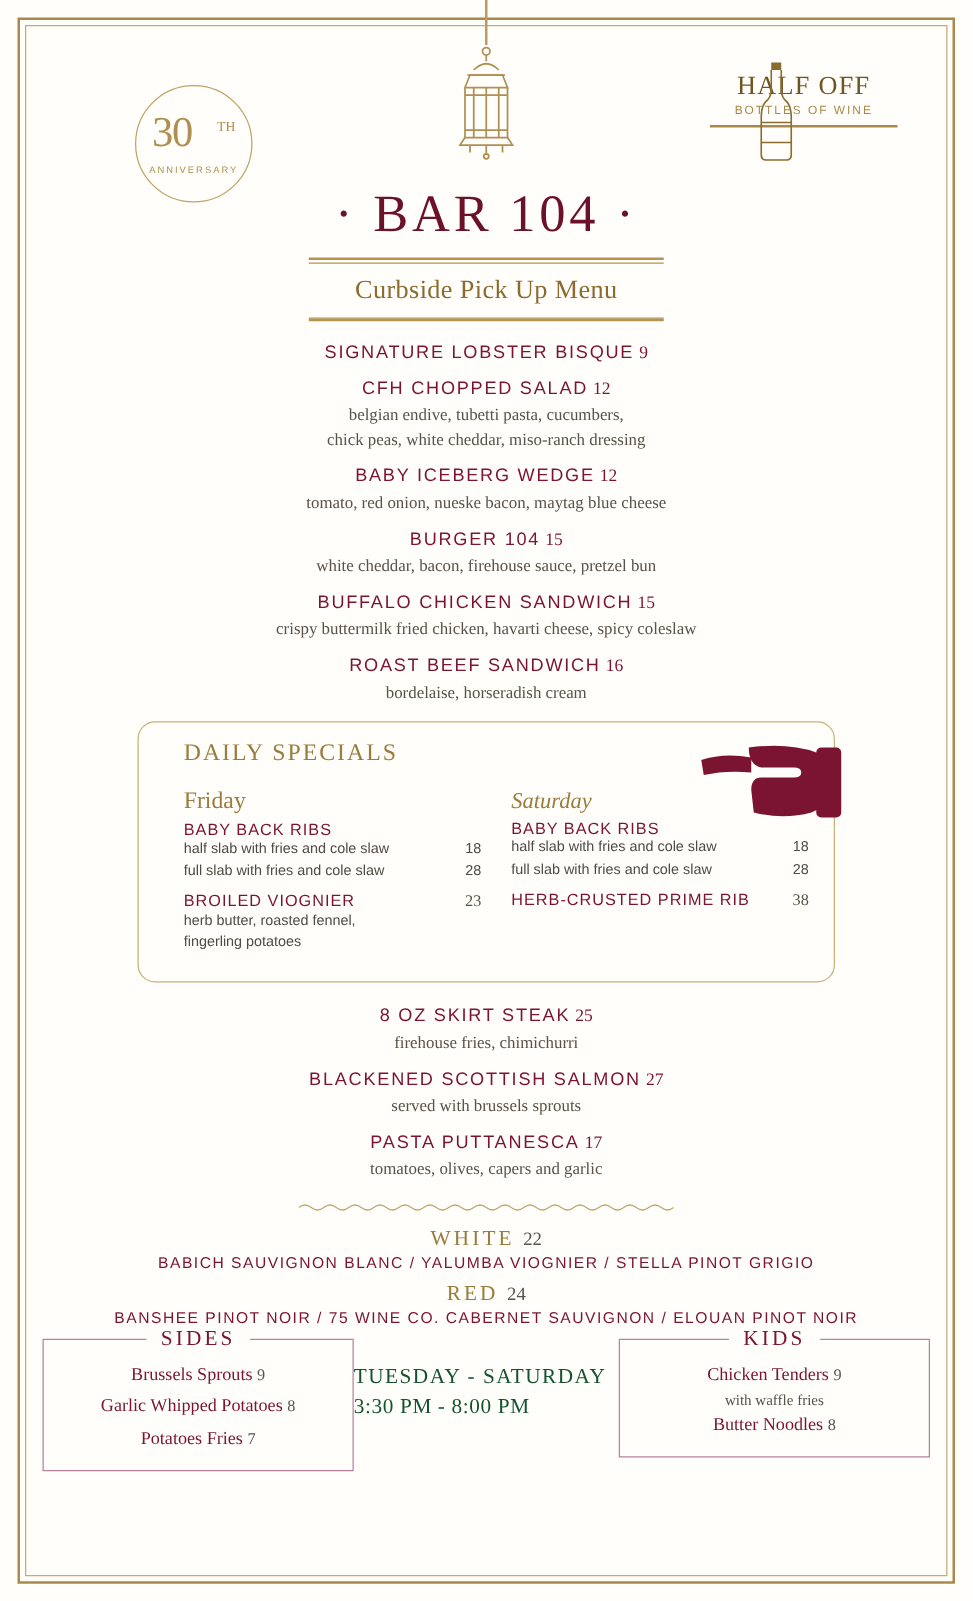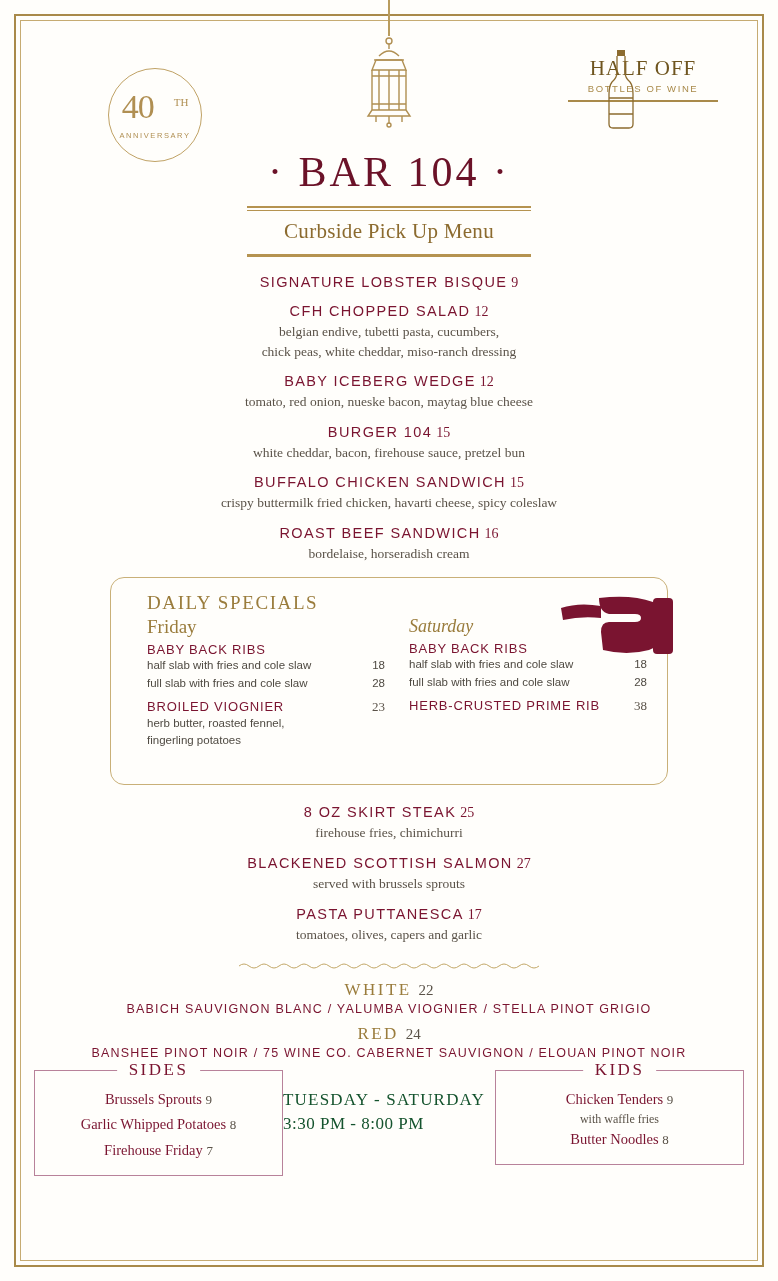--- a/index.html
+++ b/index.html
@@ -201,21 +201,21 @@
   }
   .specials-head {
     font-family: "Liberation Serif", serif;
     font-size: 19px;
     letter-spacing: 1.6px;
     color: #9a7c3c;
   }
   .specials-cols {
     display: flex;
     gap: 24px;
-    margin-top: 2px;
+    margin-top: 16px;
   }
   .spec-col {
     flex: 1;
     min-width: 0;
   }
   .day {
     font-family: "Liberation Serif", serif;
     font-size: 19px;
     color: #9a7c3c;
     margin-bottom: 4px;
@@ -360,21 +360,21 @@
 
 <div class="page">
   <div class="border-outer"></div>
   <div class="border-inner"></div>
 
   <div class="content">
 
     <div class="header">
 
       <div class="anniversary">
-        <div class="num"><span>40</span><sup>TH</sup></div>
+        <div class="num"><span>30</span><sup>TH</sup></div>
         <div class="label">ANNIVERSARY</div>
       </div>
 
       <div class="lantern">
         <div class="cord"></div>
         <svg width="86" height="92" viewBox="0 0 86 92" fill="none" stroke="#b08f52" stroke-width="1.4">
           <circle cx="43" cy="5" r="3"></circle>
           <path d="M43 8 L43 13"></path>
           <path d="M33 20 Q43 10 53 20"></path>
           <path d="M28 24 L58 24"></path>
@@ -558,21 +558,21 @@
         <div class="fbox-title">SIDES</div>
         <div class="fline">
           <span>Brussels Sprouts</span>
           <span class="fp">9</span>
         </div>
         <div class="fline">
           <span>Garlic Whipped Potatoes</span>
           <span class="fp">8</span>
         </div>
         <div class="fline">
-          <span>Firehouse Friday</span>
+          <span>Potatoes Fries</span>
           <span class="fp">7</span>
         </div>
       </div>
 
       <div class="hours">
         <div class="days">TUESDAY - SATURDAY</div>
         <div class="time">3:30 PM - 8:00 PM</div>
       </div>
 
       <div class="fbox">

